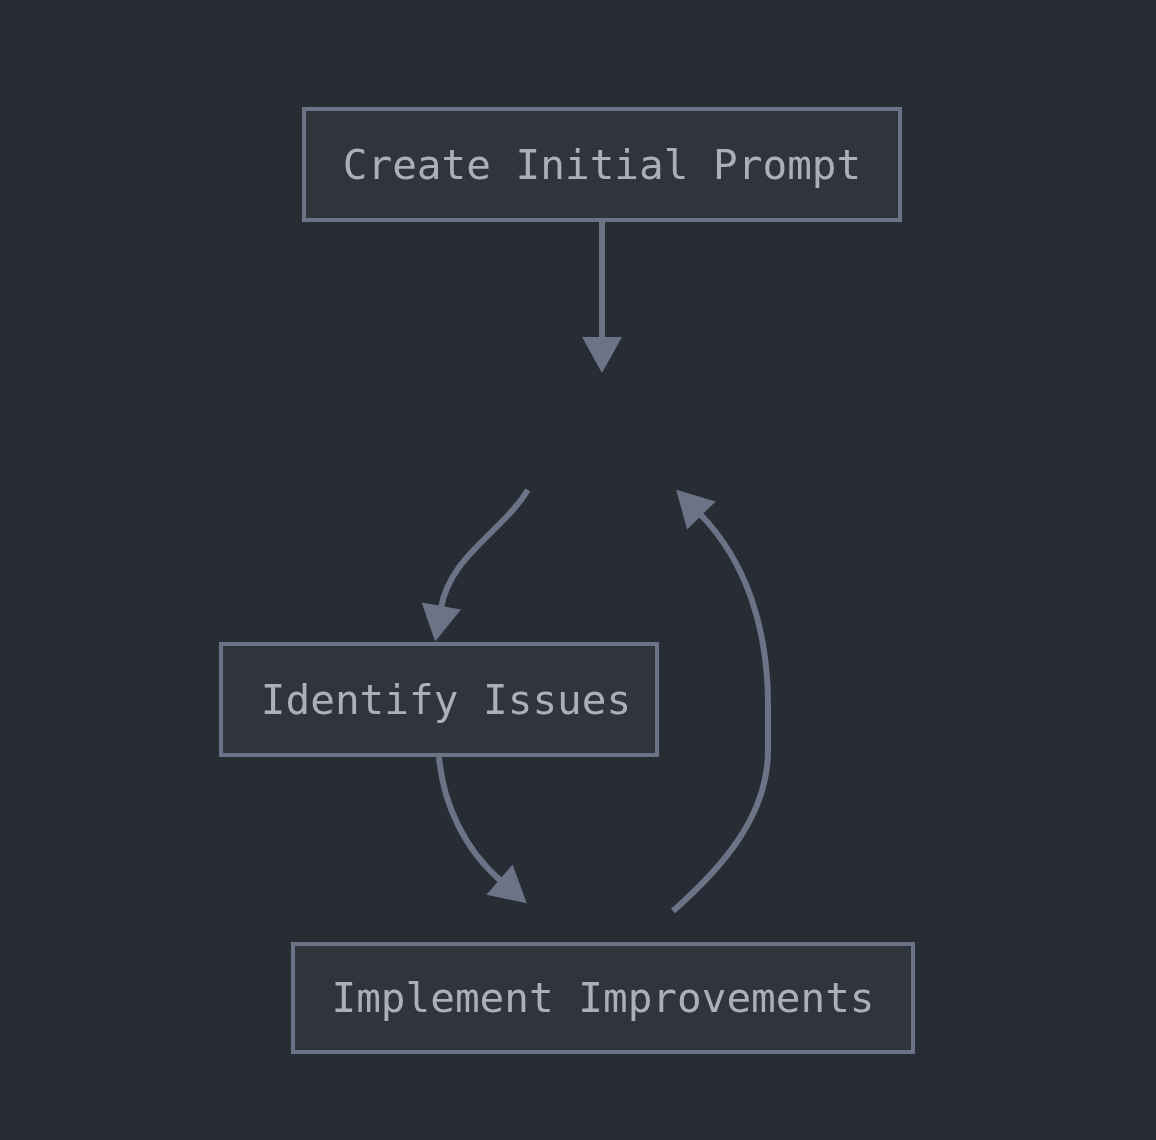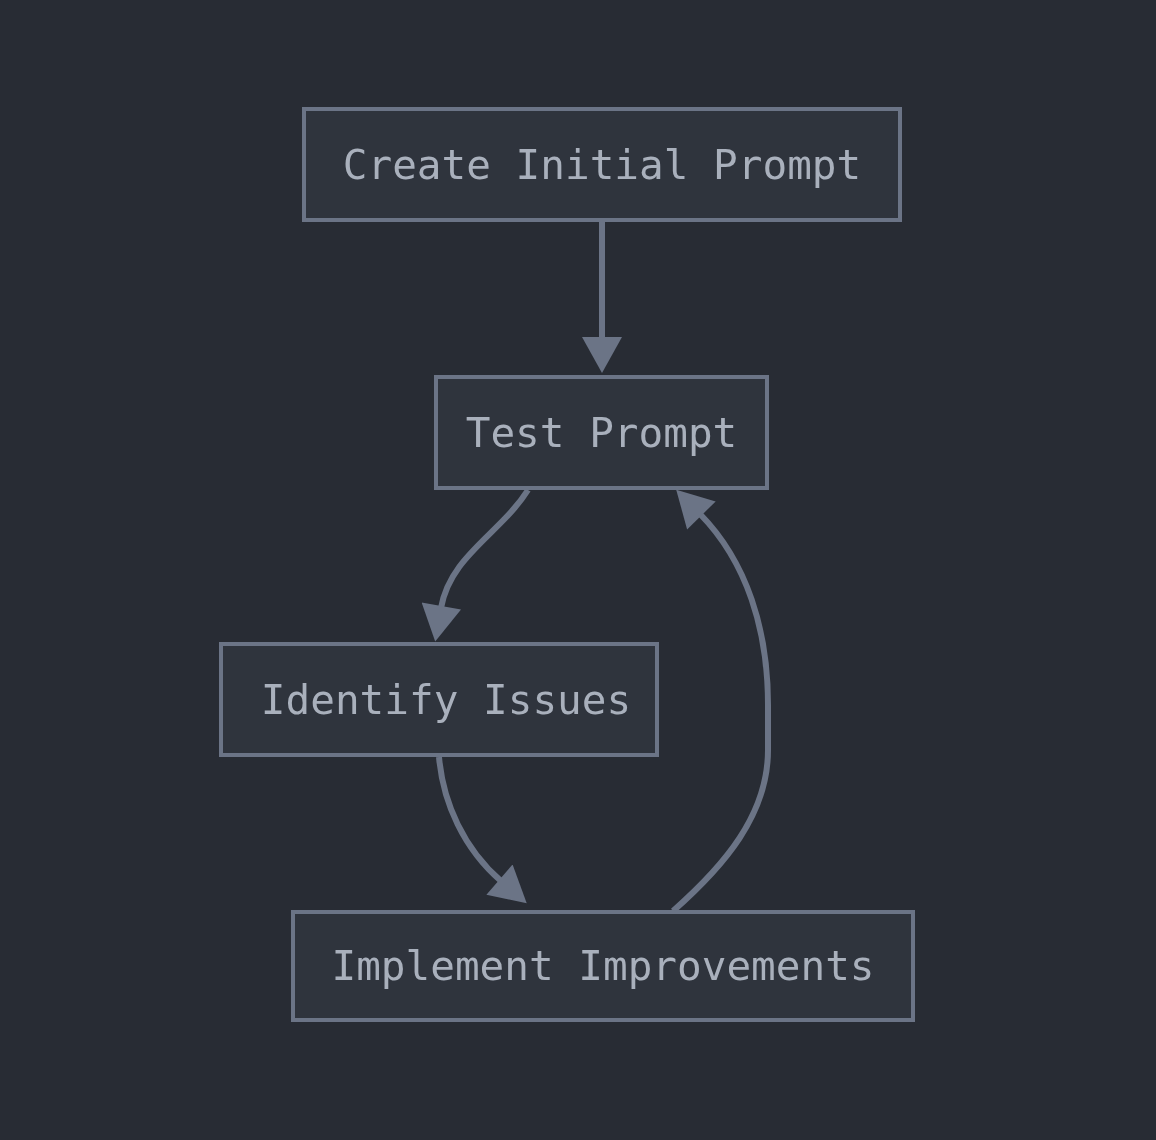--- a/index.html
+++ b/index.html
@@ -40,21 +40,21 @@
     display: flex;
     align-items: center;
     justify-content: center;
     font-size: 41px;
     letter-spacing: 0;
     white-space: nowrap;
   }
   .node-create    { left: 290px; top: 107px; width: 600px; height: 115px; }
   .node-test      { left: 422px; top: 375px; width: 335px; height: 115px; }
   .node-identify  { left: 207px; top: 642px; width: 440px; height: 115px; padding-left: 14px; }
-  .node-implement { left: 279px; top: 910px; width: 624px; height: 112px; align-items: center; }
+  .node-implement { left: 279px; top: 942px; width: 624px; height: 112px; align-items: center; }
 </style>
 </head>
 <body>
 
 <div class="canvas">
 
   <svg class="edges" viewBox="0 0 1156 1140" xmlns="http://www.w3.org/2000/svg">
     <defs>
       <marker id="arrow" viewBox="0 0 40 40" markerWidth="40" markerHeight="40" markerUnits="userSpaceOnUse" refX="4" refY="20" orient="auto">
         <path class="arrowhead-shape" d="M2,0 L38,20 L2,40 Z"></path>
@@ -67,23 +67,20 @@
 
     <path class="edge" d="M 427 757 C 431 803, 452 849, 489 881" marker-end="url(#arrow)"></path>
 
     <path class="edge" d="M 661 911 C 712 866, 756 815, 756 750 L 756 705 C 756 630, 735 562, 688 514" marker-end="url(#arrow)"></path>
   </svg>
 
   <div class="node node-create">
     <span>Create Initial Prompt</span>
   </div>
 
-  <div class="node node-test">
-    <span>Test Prompt</span>
-  </div>
 
   <div class="node node-identify">
     <span>Identify Issues</span>
   </div>
 
   <div class="node node-implement">
     <span>Implement Improvements</span>
   </div>
 
 </div>

